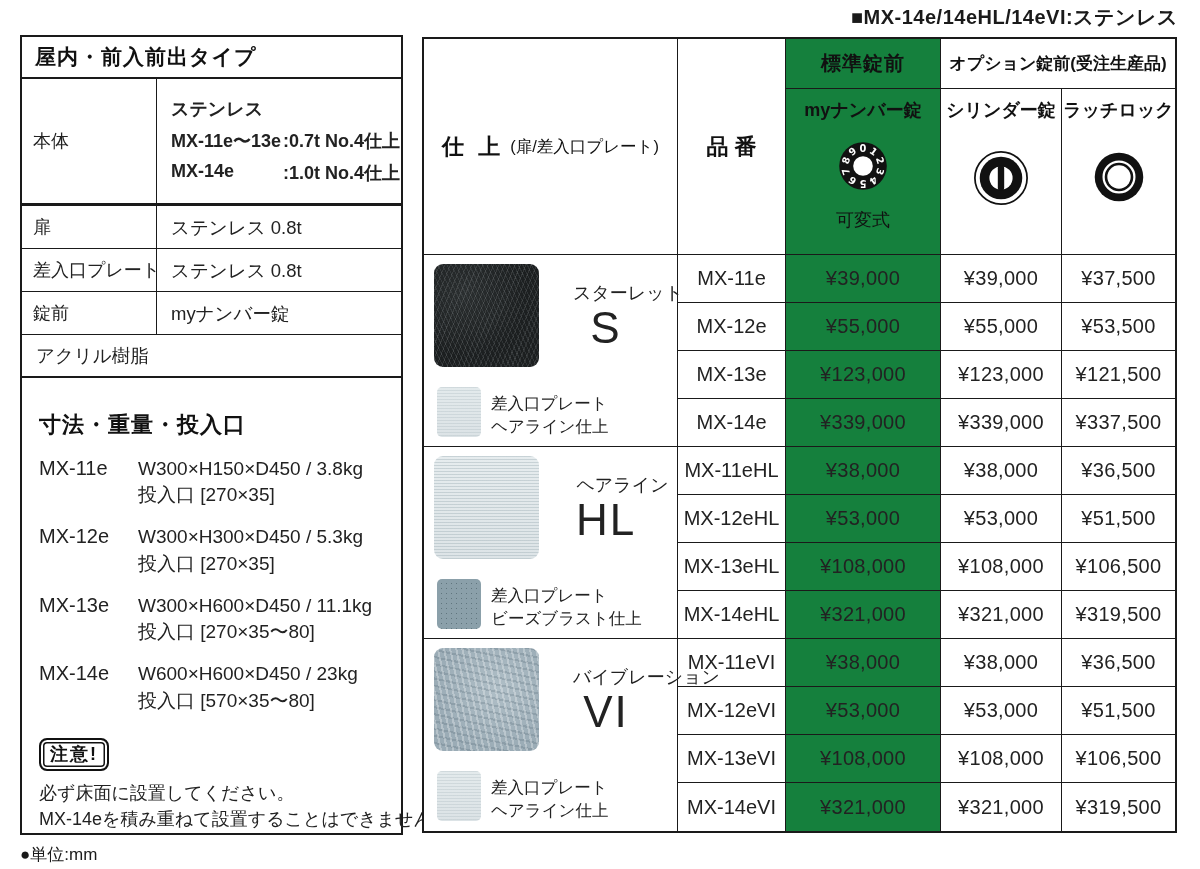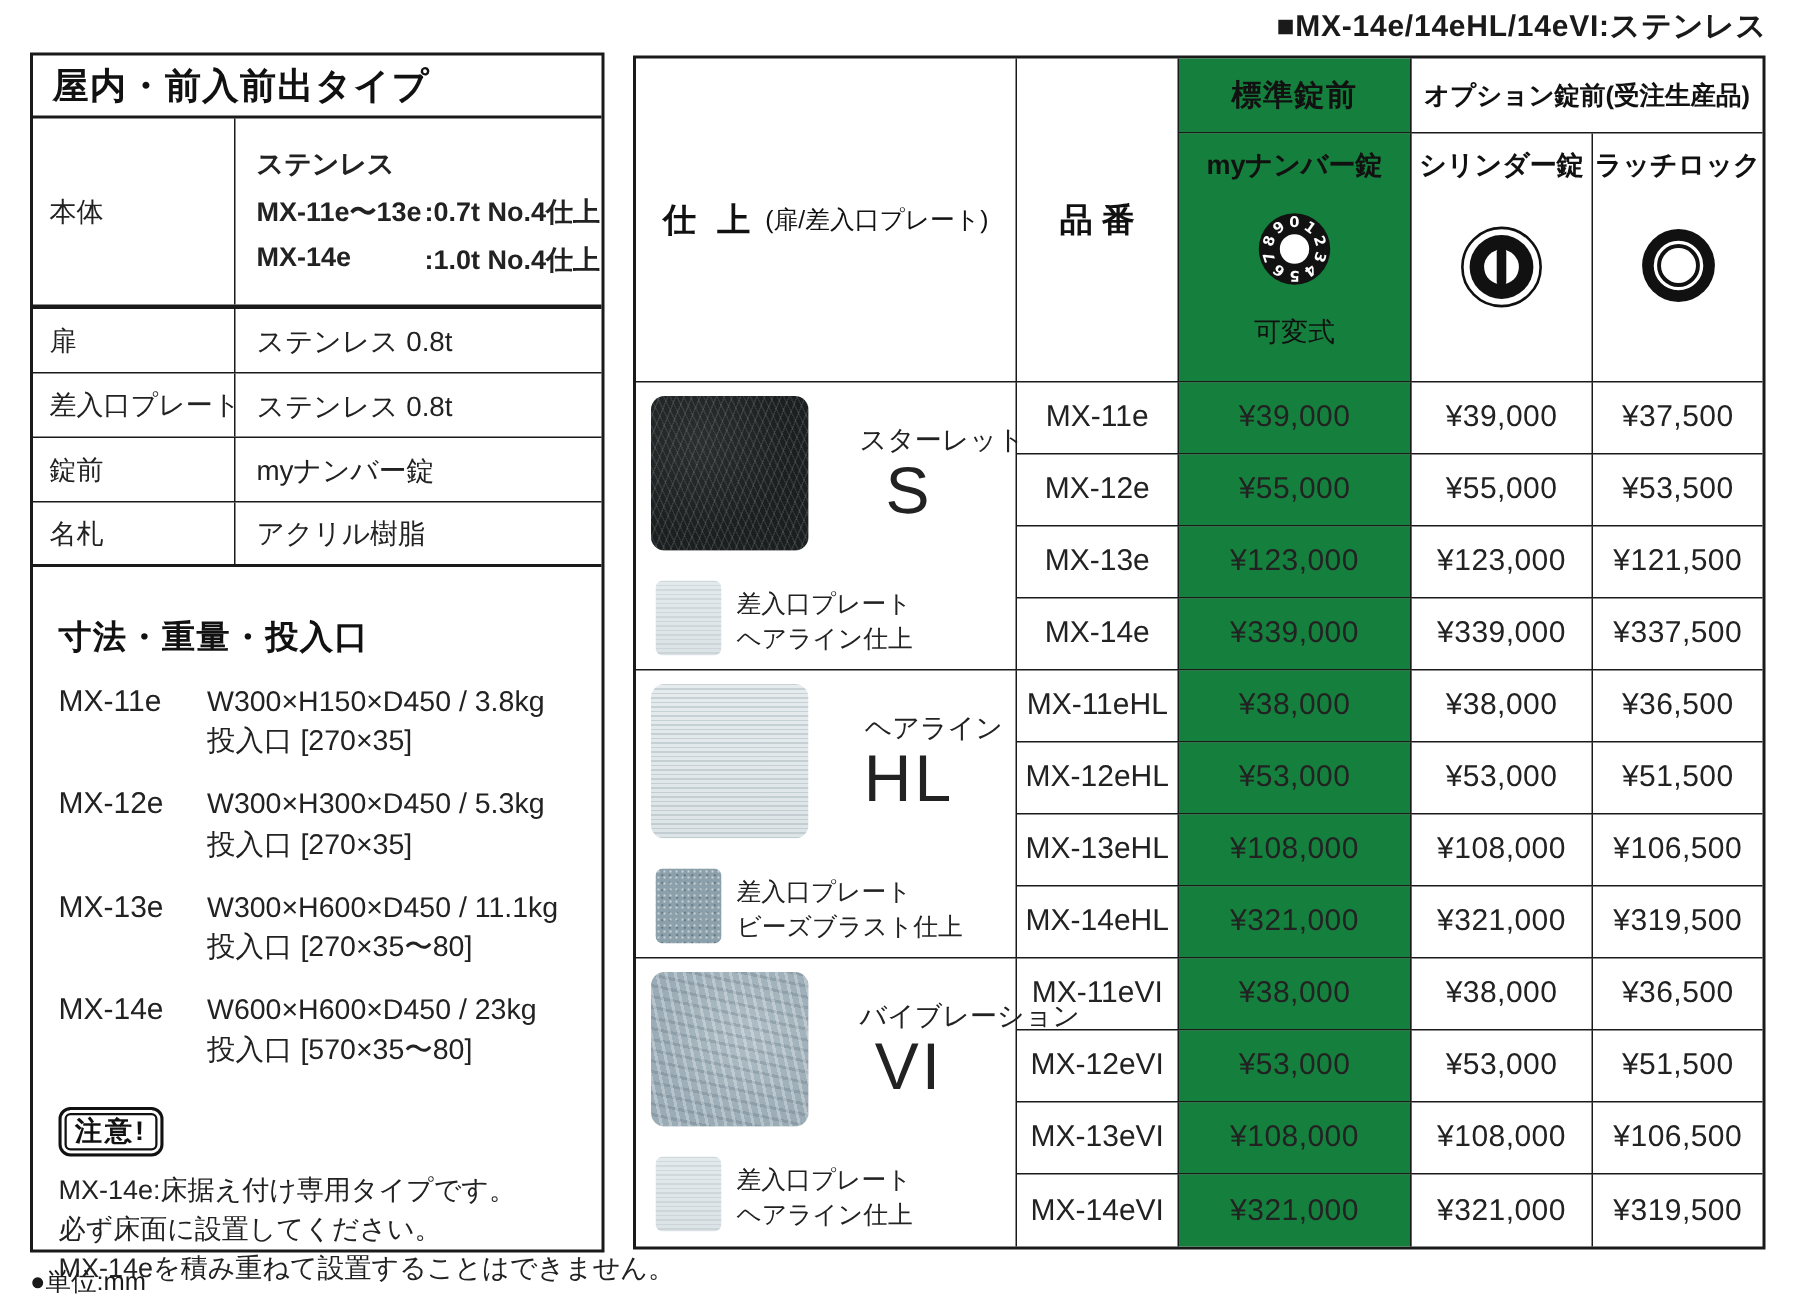--- a/index.html
+++ b/index.html
@@ -5,21 +5,21 @@
   * { margin:0; padding:0; box-sizing:border-box; }
   html,body { width:1200px; height:869px; background:#fff; position:relative; overflow:hidden;
     font-family:"Liberation Sans","DejaVu Sans",sans-serif; color:#222; }
 
   
   .prod-note { position:absolute; top:4px; right:22px; font-size:20px; font-weight:600; color:#1a1a1a; letter-spacing:.5px; }
 
   
   .left-box { position:absolute; left:20px; top:35px; width:383px; height:800px; border:2px solid #1a1a1a; background:#fff; }
   .lp-title { height:42px; border-bottom:2px solid #1a1a1a; display:flex; align-items:center; padding-left:13px;
-    font-size:24px; font-weight:bold; color:#111; letter-spacing:1px; }
+    font-size:21px; font-weight:bold; color:#111; letter-spacing:1px; }
   .spec-row { display:flex; border-bottom:1.5px solid #1a1a1a; }
   .spec-row.body { height:127px; border-bottom:3px solid #1a1a1a; }
   .spec-row.small { height:43px; }
   .spec-label { width:135px; flex:0 0 135px; border-right:1.5px solid #1a1a1a; display:flex; align-items:center;
     padding-left:11px; font-size:18px; color:#222; white-space:nowrap; }
   .spec-value { flex:1; display:flex; align-items:center; padding-left:14px; font-size:18.5px; color:#222; }
   .spec-value.multi { flex-direction:column; align-items:flex-start; justify-content:center; gap:8px;font-weight:bold; }
   .spec-line { display:flex; font-size:18px; white-space:nowrap; }
   .spec-model { width:112px; flex:0 0 112px; }
 
@@ -121,21 +121,20 @@
   </div>
   <div class="spec-row small">
     <div class="spec-label">差入口プレート</div>
     <div class="spec-value">ステンレス 0.8t</div>
   </div>
   <div class="spec-row small">
     <div class="spec-label">錠前</div>
     <div class="spec-value">myナンバー錠</div>
   </div>
   <div class="spec-row small" style="border-bottom-width:2px;">
-    <div class="spec-label">名札</div>
     <div class="spec-value">アクリル樹脂</div>
   </div>
 
   <div class="dims">
     <div class="dims-title">寸法・重量・投入口</div>
 
     <div class="dim-item">
       <div class="dim-model">MX-11e</div>
       <div class="dim-spec">
         <div>W300×H150×D450 / 3.8kg</div>
@@ -160,21 +159,20 @@
       <div class="dim-model">MX-14e</div>
       <div class="dim-spec">
         <div>W600×H600×D450 / 23kg</div>
         <div>投入口 [570×35〜80]</div>
       </div>
     </div>
   </div>
 
   <div class="caution">
     <div class="caution-badge">注意!</div>
-    <div class="caution-line">MX-14e:床据え付け専用タイプです。</div>
     <div class="caution-line">必ず床面に設置してください。</div>
     <div class="caution-line">MX-14eを積み重ねて設置することはできません。</div>
   </div>
 </div>
 
 <div class="unit-note">●単位:mm</div>
 
 <div class="ptable">
 
   <div class="cell h-finish" style="grid-area:1/1/3/2">

